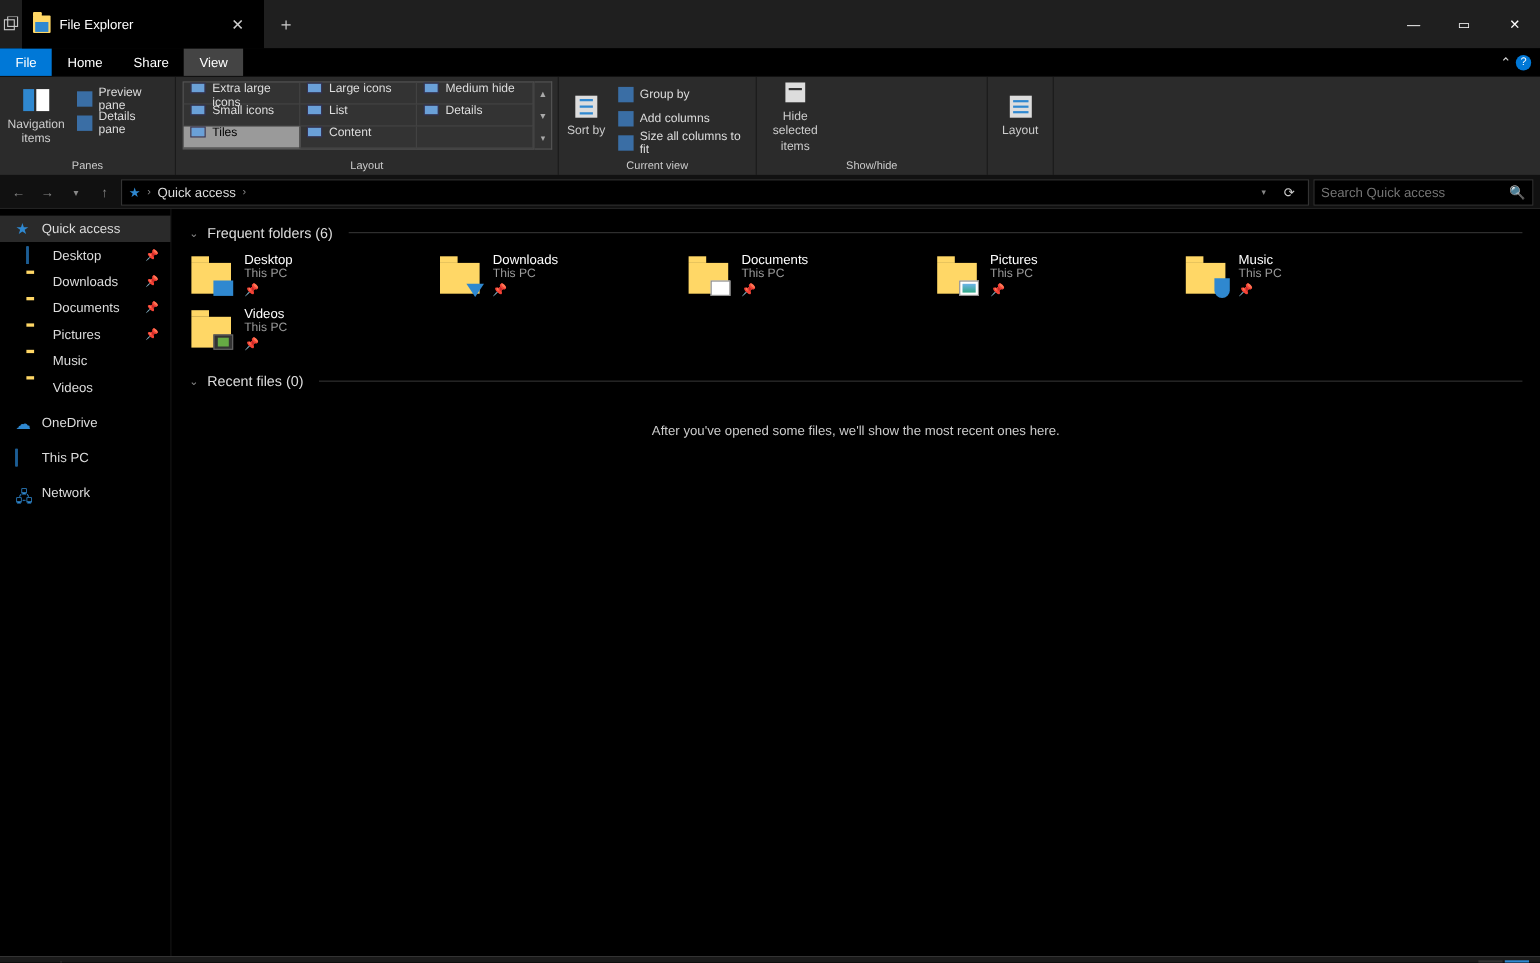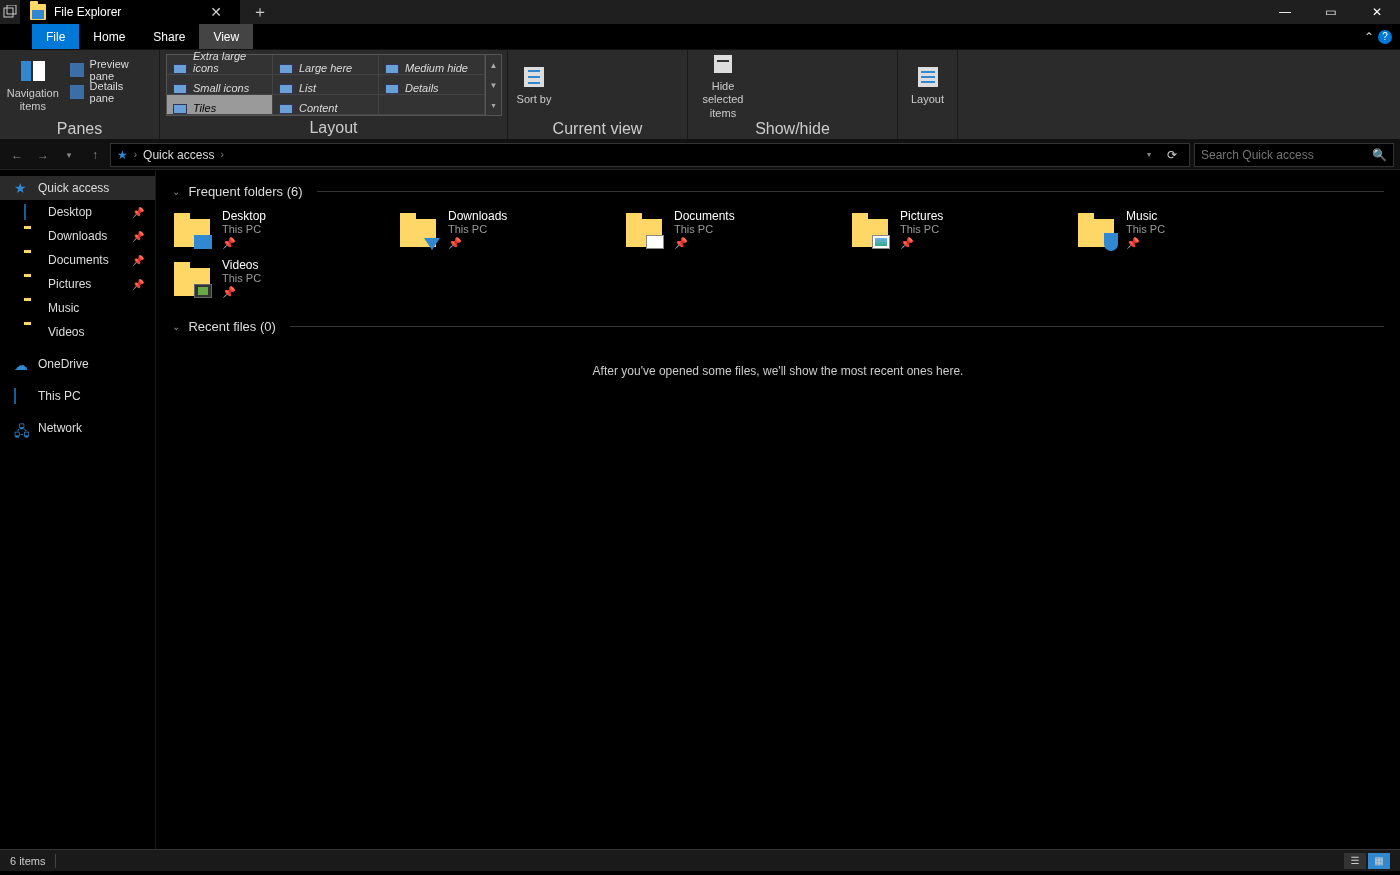--- a/index.html
+++ b/index.html
@@ -1,55 +1,55 @@
 <!DOCTYPE html>
 <html><head>
 <meta charset="utf-8">
 <style>
   * { box-sizing: border-box; margin: 0; padding: 0; font-family: "Segoe UI", Tahoma, sans-serif; }
   body { width: 1400px; height: 875px; background: #000; color: #fff; overflow: hidden; font-size: 12px; }
 
   
-  .titlebar { height: 24px; background: #1f1f1f; display: flex; align-items: stretch; }
+  .titlebar { height: 44px; background: #1f1f1f; display: flex; align-items: stretch; }
   .tab { display: flex; align-items: center; padding: 0 10px; gap: 8px; background: #000; width: 220px; position: relative; }
   .tab-icon { width: 16px; height: 16px; background: #FFD766; border-radius: 1px; position: relative; }
   .tab-icon::before { content:""; position:absolute; top:0; left:0; width:8px; height:4px; background:#FFD766; border-radius:1px 1px 0 0; transform: translateY(-3px);}
   .tab-icon::after { content:""; position:absolute; bottom:1px; left:2px; width:12px; height:9px; background:#2F88D0;}
   .tab-title { font-size: 12px; color:#fff; }
   .tab-close { margin-left:auto; width:28px; text-align:center; color:#ccc; font-size:14px; }
   .newtab { width: 40px; display:flex; align-items:center; justify-content:center; color:#ccc; font-size:16px; }
   .win-controls { margin-left:auto; display:flex; }
   .win-btn { width:46px; display:flex; align-items:center; justify-content:center; color:#fff; font-size:12px; }
   .quick-icon { width:20px; display:flex; align-items:center; justify-content:center; color:#ccc;}
 
   
-  .menutabs { height: 26px; background: #000; display:flex; align-items:stretch; border-bottom:1px solid #111;margin-left:32px;}
+  .menutabs { height: 26px; background: #000; display:flex; align-items:stretch; border-bottom:1px solid #111;}
   .menutab { padding: 0 14px; display:flex; align-items:center; font-size:12px; color:#fff; }
   .menutab.file { background:#0078D7; }
   .menutab.active { background:#444; }
   .menutabs .collapse { margin-left:auto; display:flex; align-items:center; gap:4px; padding-right:8px;}
   .help-circle { width:14px; height:14px; border-radius:50%; background:#0078D7; color:#fff; font-size:10px; display:flex; align-items:center; justify-content:center;}
 
   
   .ribbon { height: 90px; background: #2b2b2b; display:flex; border-bottom:1px solid #111;}
   .rgroup { display:flex; flex-direction:column; border-right:1px solid #1a1a1a; padding:4px 6px 2px 6px; }
   .rgroup-body { flex:1; display:flex; align-items:flex-start; gap:6px; }
-  .rgroup-label { text-align:center; font-size:16px; color:#ccc; padding-top:2px; }
+  .rgroup-label { text-align:center; font-size:10px; color:#ccc; padding-top:2px; }
 
   .bigbtn { display:flex; flex-direction:column; align-items:center; justify-content:center; width:58px; height:64px; font-size:11px; color:#ccc; text-align:center; line-height:1.2; gap:4px;}
   .bigbtn .ico { width:24px; height:24px; }
 
   .smallbtns { display:flex; flex-direction:column; gap:2px; }
   .smallbtn { display:flex; align-items:center; gap:6px; height:20px; font-size:11px; color:#ddd; padding:0 4px;}
   .chk { width:12px; height:12px; border:1px solid #888; background:#1a1a1a; flex-shrink:0; }
   .mini-ico { width:14px; height:14px; background:#3a6ea5; flex-shrink:0; }
 
   
   .layoutlist { display:grid; grid-template-columns: 1fr 1fr 1fr; grid-auto-rows:20px; width:320px; border:1px solid #555; background:#333;}
-  .layoutitem { display:flex; align-items:flex-end; gap:6px; padding:0 6px; font-size:11px; color:#ddd; border-right:1px solid #444; border-bottom:1px solid #444;font-style:italic;}
+  .layoutitem { display:flex; align-items:flex-start; gap:6px; padding:0 6px; font-size:11px; color:#ddd; border-right:1px solid #444; border-bottom:1px solid #444;}
   .layoutitem.selected { background:#9a9a9a; color:#000; }
   .layoutscroll { width:16px; display:flex; flex-direction:column; border:1px solid #555; border-left:none; background:#333;}
   .layoutscroll div { flex:1; display:flex; align-items:center; justify-content:center; color:#aaa; font-size:8px;}
   .layoutwrap { display:flex; height:62px;}
   .li-ico { width:14px; height:10px; background: linear-gradient(#6aa0d8,#6aa0d8); border:1px solid #335; flex-shrink:0;}
 
   
   .navrow { height:30px; background:#111; display:flex; align-items:center; padding:0 6px; gap:4px; border-bottom:1px solid #222;}
   .navbtn { width:22px; height:22px; display:flex; align-items:center; justify-content:center; color:#888; }
   .addr { flex:1; display:flex; align-items:center; background:#000; border:1px solid #333; height:24px; padding:0 6px; gap:6px;}
@@ -173,21 +173,21 @@
   <div class="rgroup" style="width:348px;">
     <div class="rgroup-body" style="align-items:flex-start;">
       <div class="layoutwrap">
         <div class="layoutlist" id="layout-list">
             <div class="layoutitem">
               <span class="li-ico"></span>
               <span>Extra large icons</span>
             </div>
             <div class="layoutitem">
               <span class="li-ico"></span>
-              <span>Large here</span>
+              <span>Large icons</span>
             </div>
             <div class="layoutitem">
               <span class="li-ico"></span>
               <span>Medium hide</span>
             </div>
             <div class="layoutitem">
               <span class="li-ico"></span>
               <span>Small icons</span>
             </div>
             <div class="layoutitem">
@@ -221,20 +221,34 @@
   <div class="rgroup" style="width:180px;">
     <div class="rgroup-body">
       <div class="bigbtn" style="width:40px;">
         <span class="ico">
             <svg width="24" height="24">
               <rect x="2" y="2" width="20" height="20" fill="#ddd"></rect>
               <path d="M6 6h12M6 12h12M6 18h12" stroke="#2F88D0" stroke-width="2"></path>
             </svg>
           </span>
         <span>Sort by</span>
+      </div>
+      <div class="smallbtns" style="padding-top:2px;">
+        <div class="smallbtn">
+            <span class="mini-ico"></span>
+            <span>Group by</span>
+          </div>
+        <div class="smallbtn">
+            <span class="mini-ico"></span>
+            <span>Add columns</span>
+          </div>
+        <div class="smallbtn">
+            <span class="mini-ico"></span>
+            <span>Size all columns to fit</span>
+          </div>
       </div>
     </div>
     <div class="rgroup-label">Current view</div>
   </div>
 
   <div class="rgroup" style="width:210px;">
     <div class="rgroup-body">
       <div class="bigbtn">
         <span class="ico">
             <svg width="24" height="24">

